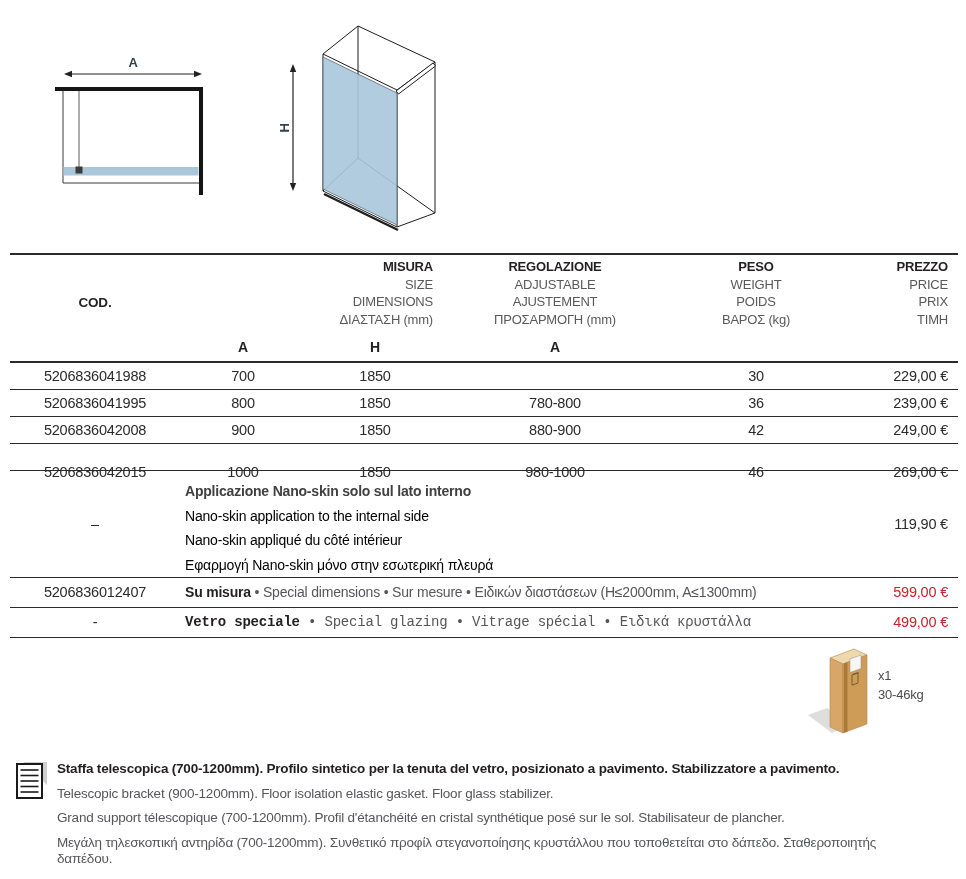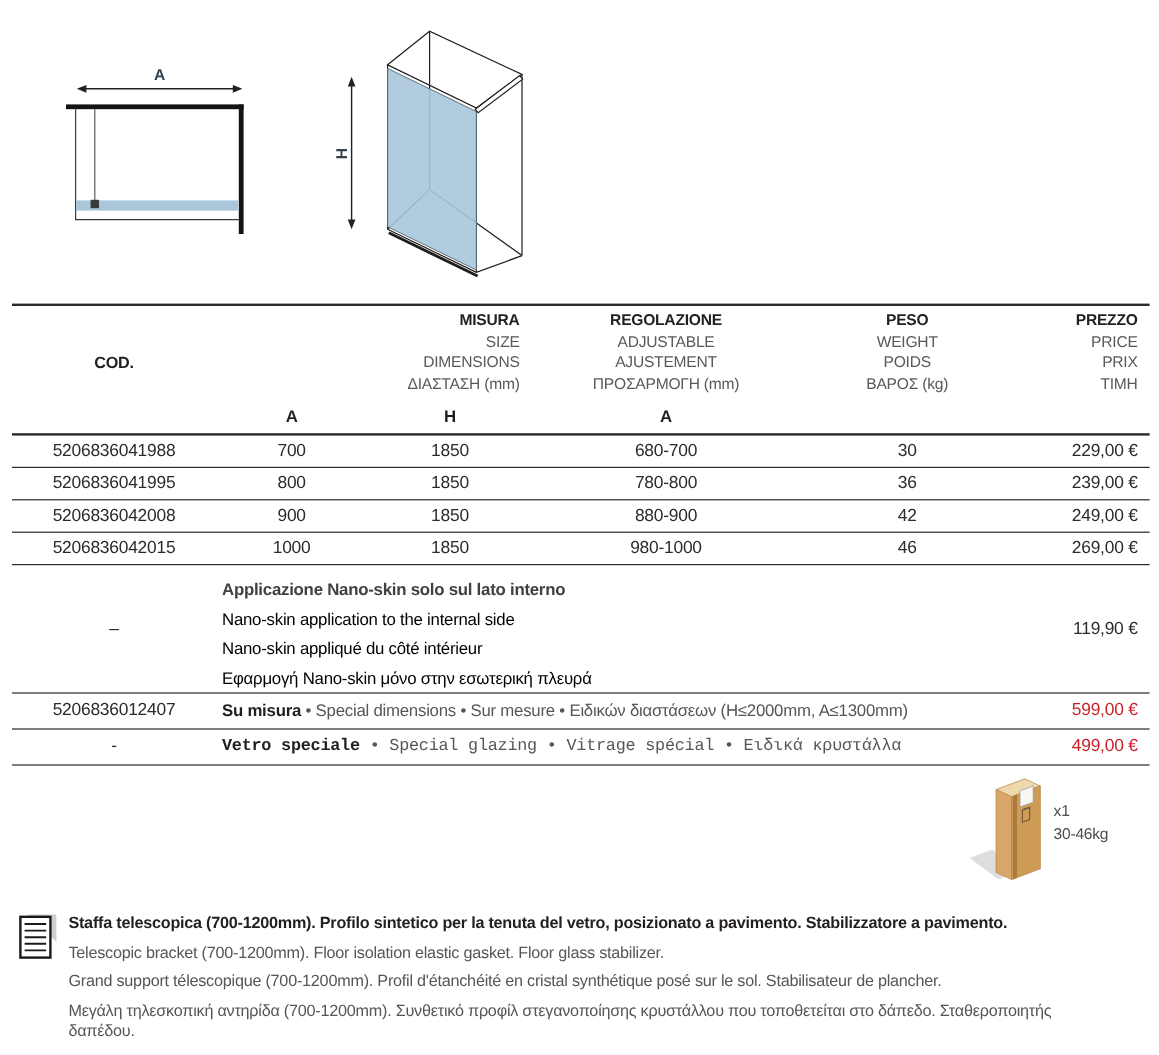--- a/index.html
+++ b/index.html
@@ -124,41 +124,40 @@
   </div>
 
   <div class="sub c-a">A</div>
   <div class="sub c-h">H</div>
   <div class="sub c-reg">A</div>
 
   <div class="row" style="top:363px; height:26px; line-height:26px;">
     <div class="cell c-cod">5206836041988</div>
     <div class="cell c-a">700</div>
     <div class="cell c-h">1850</div>
-    <div class="cell c-reg">680-700</div>
     <div class="cell c-peso">30</div>
     <div class="cell c-prezzo">229,00 €</div>
   </div>
   <div class="row" style="top:390px; height:26px; line-height:26px;">
     <div class="cell c-cod">5206836041995</div>
     <div class="cell c-a">800</div>
     <div class="cell c-h">1850</div>
     <div class="cell c-reg">780-800</div>
     <div class="cell c-peso">36</div>
     <div class="cell c-prezzo">239,00 €</div>
   </div>
   <div class="row" style="top:417px; height:26px; line-height:26px;">
     <div class="cell c-cod">5206836042008</div>
     <div class="cell c-a">900</div>
     <div class="cell c-h">1850</div>
     <div class="cell c-reg">880-900</div>
     <div class="cell c-peso">42</div>
     <div class="cell c-prezzo">249,00 €</div>
   </div>
-  <div class="row" style="top:444px; height:26px; line-height:26px;padding-left:28px;">
+  <div class="row" style="top:459px; height:26px; line-height:26px;padding-left:28px;">
     <div class="cell c-cod">5206836042015</div>
     <div class="cell c-a">1000</div>
     <div class="cell c-h">1850</div>
     <div class="cell c-reg">980-1000</div>
     <div class="cell c-peso">46</div>
     <div class="cell c-prezzo">269,00 €</div>
   </div>
 
   <div class="row" style="top:471px; height:106px;">
     <div class="cell c-cod" style="line-height:106px;">–</div>
@@ -208,18 +207,18 @@
     <g stroke="#1a1a1a" stroke-width="1.6">
       <line x1="7.5" y1="10" x2="25.5" y2="10"></line>
       <line x1="7.5" y1="15.5" x2="25.5" y2="15.5"></line>
       <line x1="7.5" y1="21" x2="25.5" y2="21"></line>
       <line x1="7.5" y1="26.5" x2="25.5" y2="26.5"></line>
       <line x1="7.5" y1="32" x2="25.5" y2="32"></line>
     </g>
   </svg>
   <div class="notes">
     <p class="first">Staffa telescopica (700-1200mm). Profilo sintetico per la tenuta del vetro, posizionato a pavimento. Stabilizzatore a pavimento.</p>
-    <p>Telescopic bracket (700-1200mm). Floor isolation elastic gasket. Floor glass stabilizer.</p>
+    <p>Telescopic bracket (900-1200mm). Floor isolation elastic gasket. Floor glass stabilizer.</p>
     <p>Grand support télescopique (700-1200mm). Profil d'étanchéité en cristal synthétique posé sur le sol. Stabilisateur de plancher.</p>
     <p class="wrap">Μεγάλη τηλεσκοπική αντηρίδα (700-1200mm). Συνθετικό προφίλ στεγανοποίησης κρυστάλλου που τοποθετείται στο δάπεδο. Σταθεροποιητής δαπέδου.</p>
   </div>
 
 </div>
 
 </body></html>

